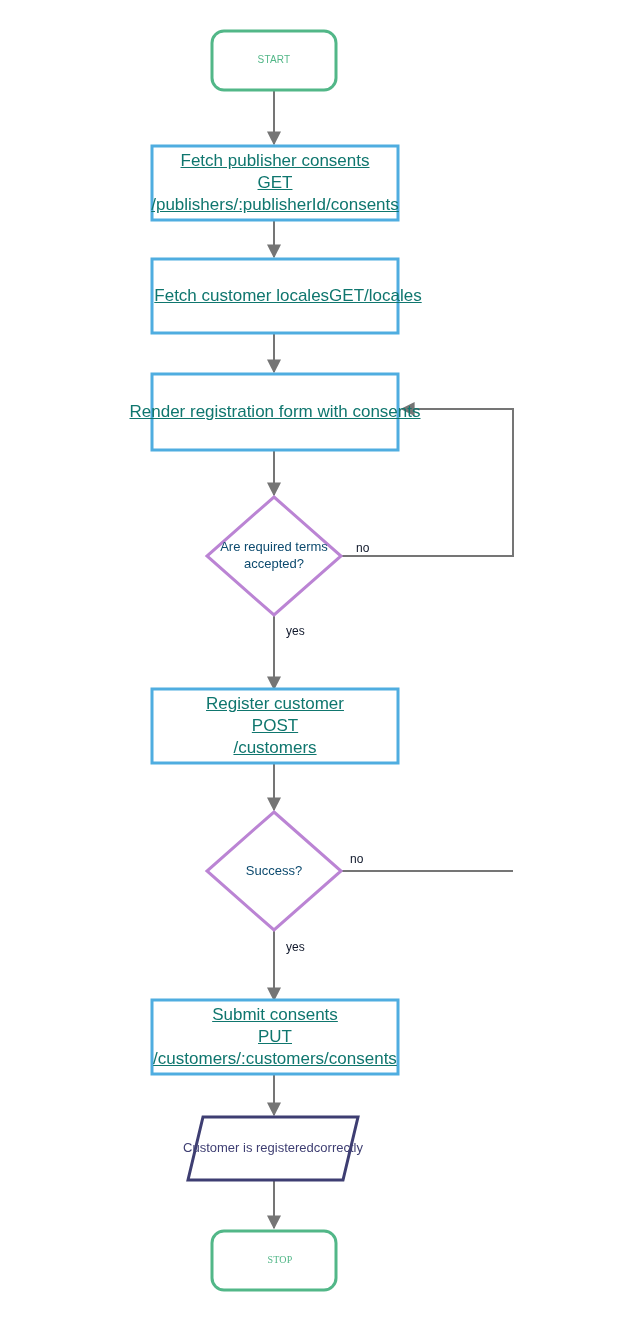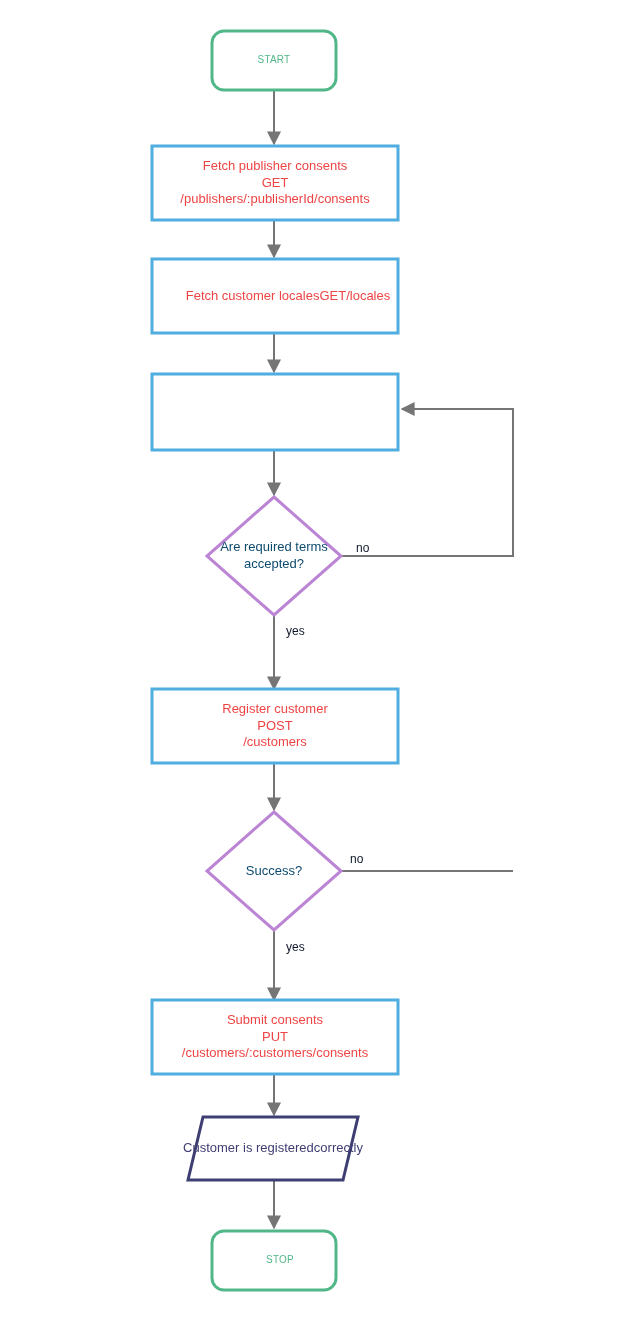--- a/index.html
+++ b/index.html
@@ -34,22 +34,23 @@
     line-height: 1.28;
     white-space: pre;
     pointer-events: none;
   }
   .terminal-label {
     font-size: 10px;
     color: #52b788;
     letter-spacing: 0.2px;
   }
   .process-label {
-    font-size: 13px;
-    color: #ef4444;
+    font-size: 17px;
+    color: #0f766e;
+    text-decoration: underline;
   }
   .decision-label {
     font-size: 13px;
     color: #0c4a6e;
   }
   .io-label {
     font-size: 13px;
     color: #3e3e72;
   }
   .edge-label {
@@ -124,20 +125,21 @@
     <span>GET</span>
     <span>/publishers/:publisherId/consents</span>
   </div>
 
   <div class="node-text process-label" style="left:160px; top:259px; width:256px; height:74px; flex-direction:row;">
     <span>Fetch customer locales</span>
     <span>GET</span>
     <span>/locales</span>
   </div>
 
+  <div class="node-text process-label" style="left:150px; top:374px; width:250px; height:76px;">Render registration form with consents</div>
 
   <div class="node-text decision-label" style="left:196px; top:528px; width:156px; height:56px; flex-direction:column;">
     <span>Are required terms</span>
     <span>accepted?</span>
   </div>
 
   <div class="node-text process-label" style="left:147px; top:689px; width:256px; height:74px; flex-direction:column;">
     <span>Register customer</span>
     <span>POST</span>
     <span>/customers</span>
@@ -149,21 +151,21 @@
     <span>Submit consents</span>
     <span>PUT</span>
     <span>/customers/:customers/consents</span>
   </div>
 
   <div class="node-text io-label" style="left:188px; top:1117px; width:170px; height:63px; flex-direction:row;">
     <span>Customer is registered</span>
     <span>correctly</span>
   </div>
 
-  <div class="node-text terminal-label" style="left:212px; top:1231px; width:136px; height:59px;">STOP</div>
+  <div class="node-text terminal-label" style="left:212px; top:1231px; width:136px; height:59px;font-family:Liberation Serif, serif;">STOP</div>
 
   <div class="edge-label" style="left:356px; top:541px;">no</div>
 
   <div class="edge-label" style="left:286px; top:624px;">yes</div>
 
   <div class="edge-label" style="left:350px; top:852px;">no</div>
 
   <div class="edge-label" style="left:286px; top:940px;">yes</div>
 
 </div>

